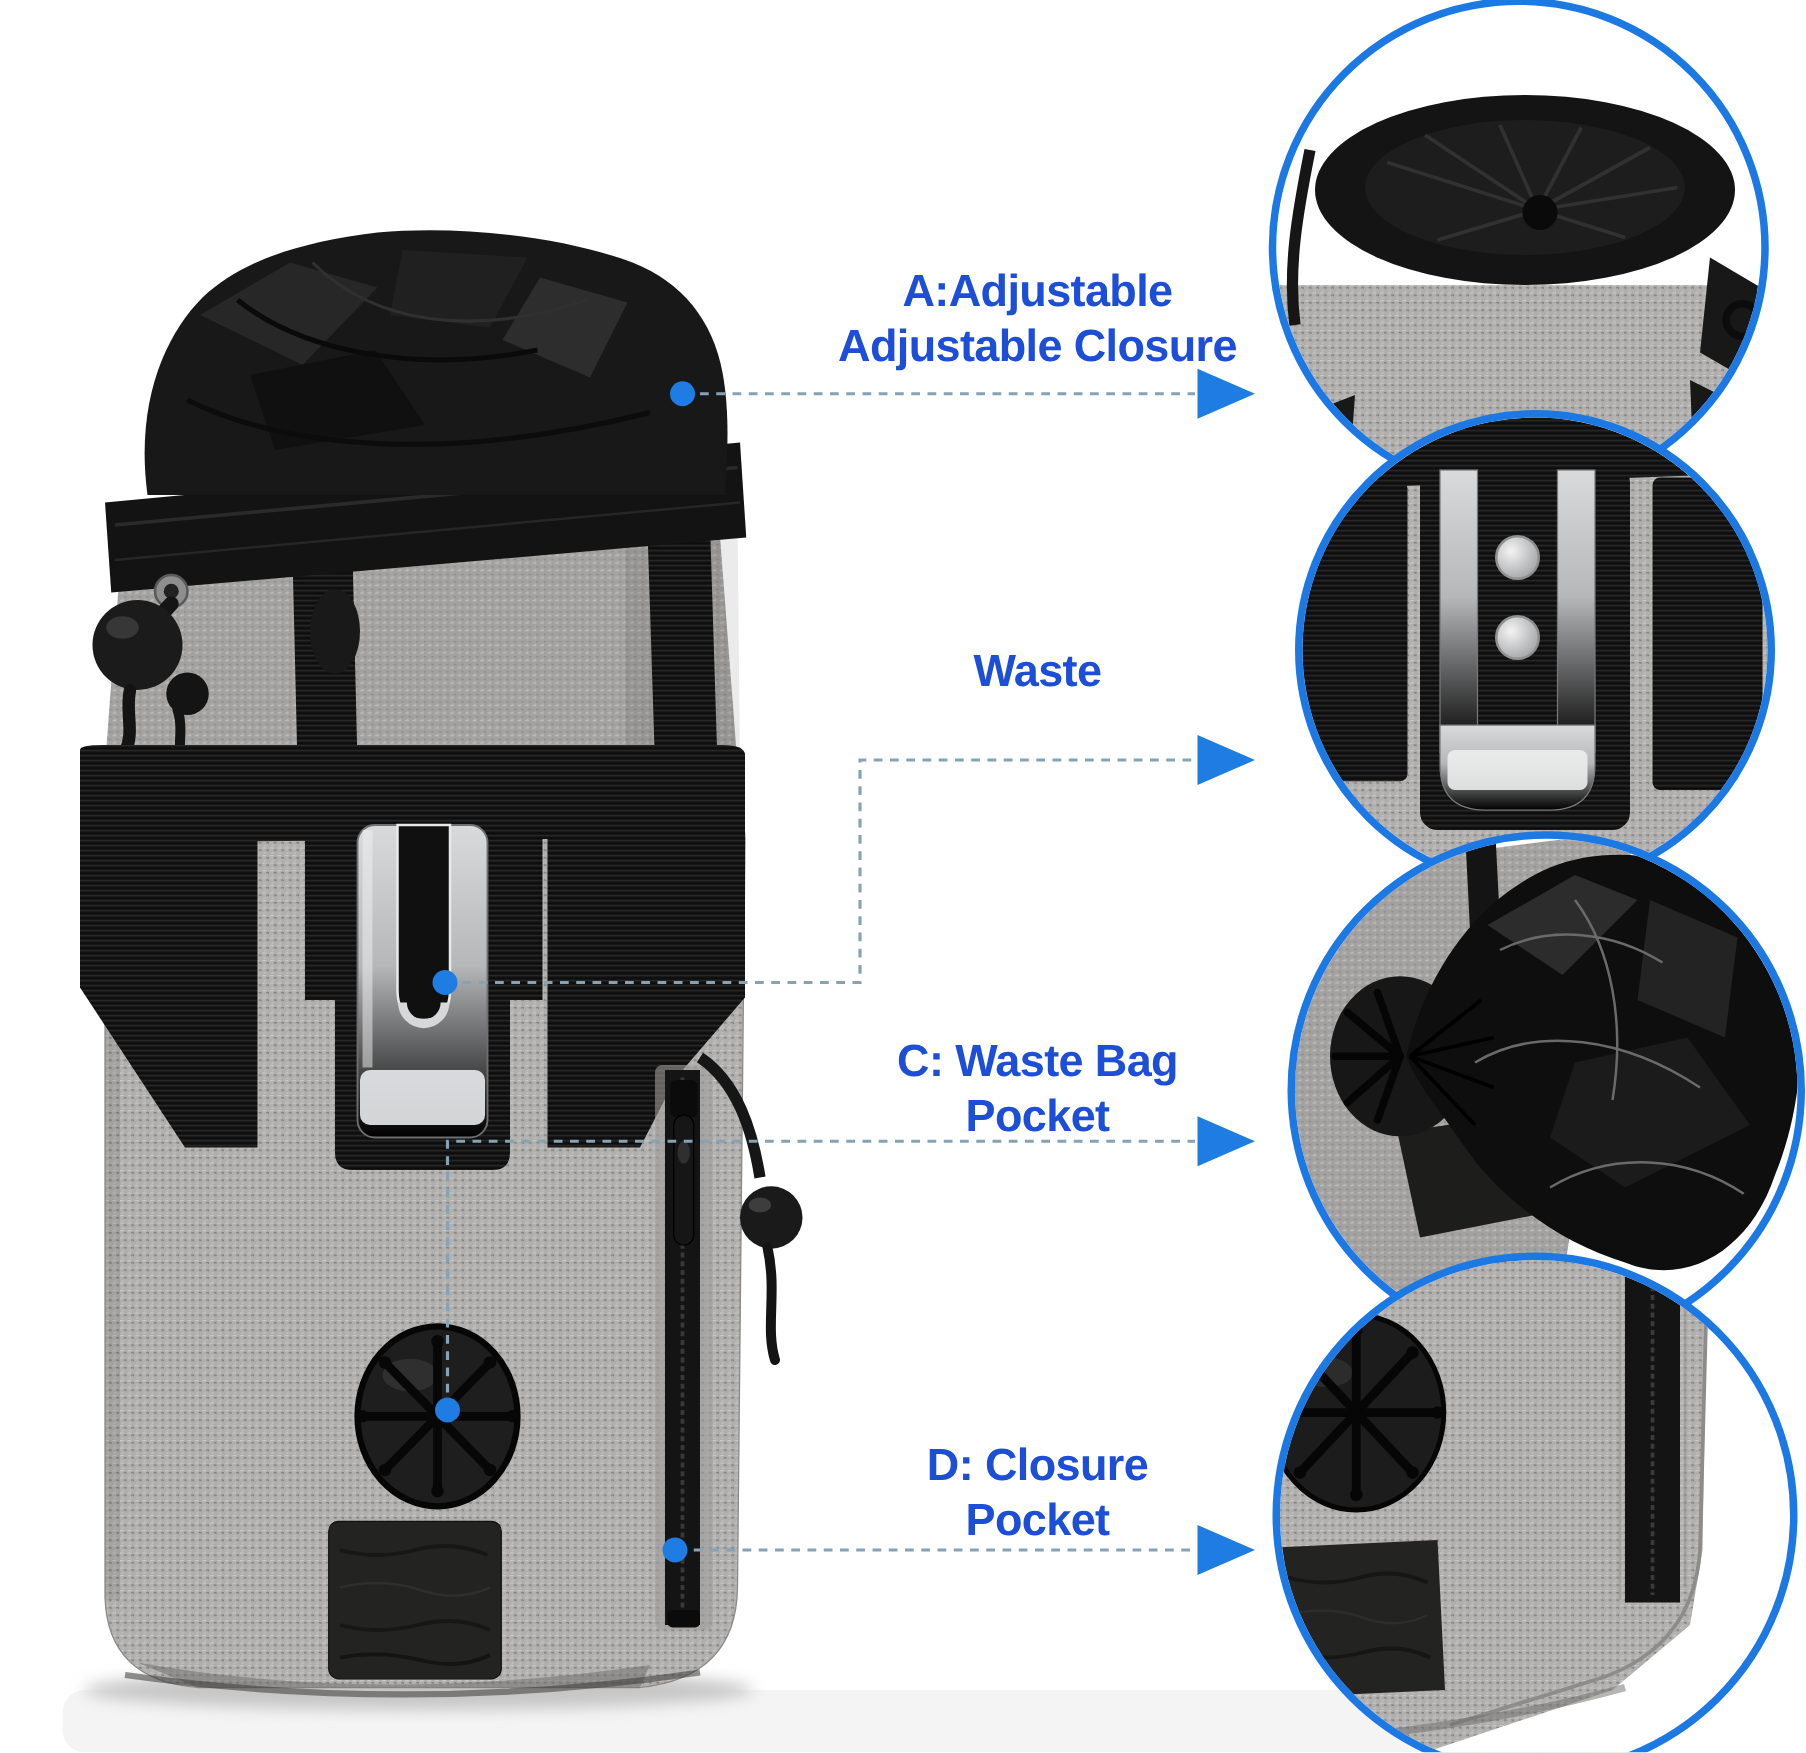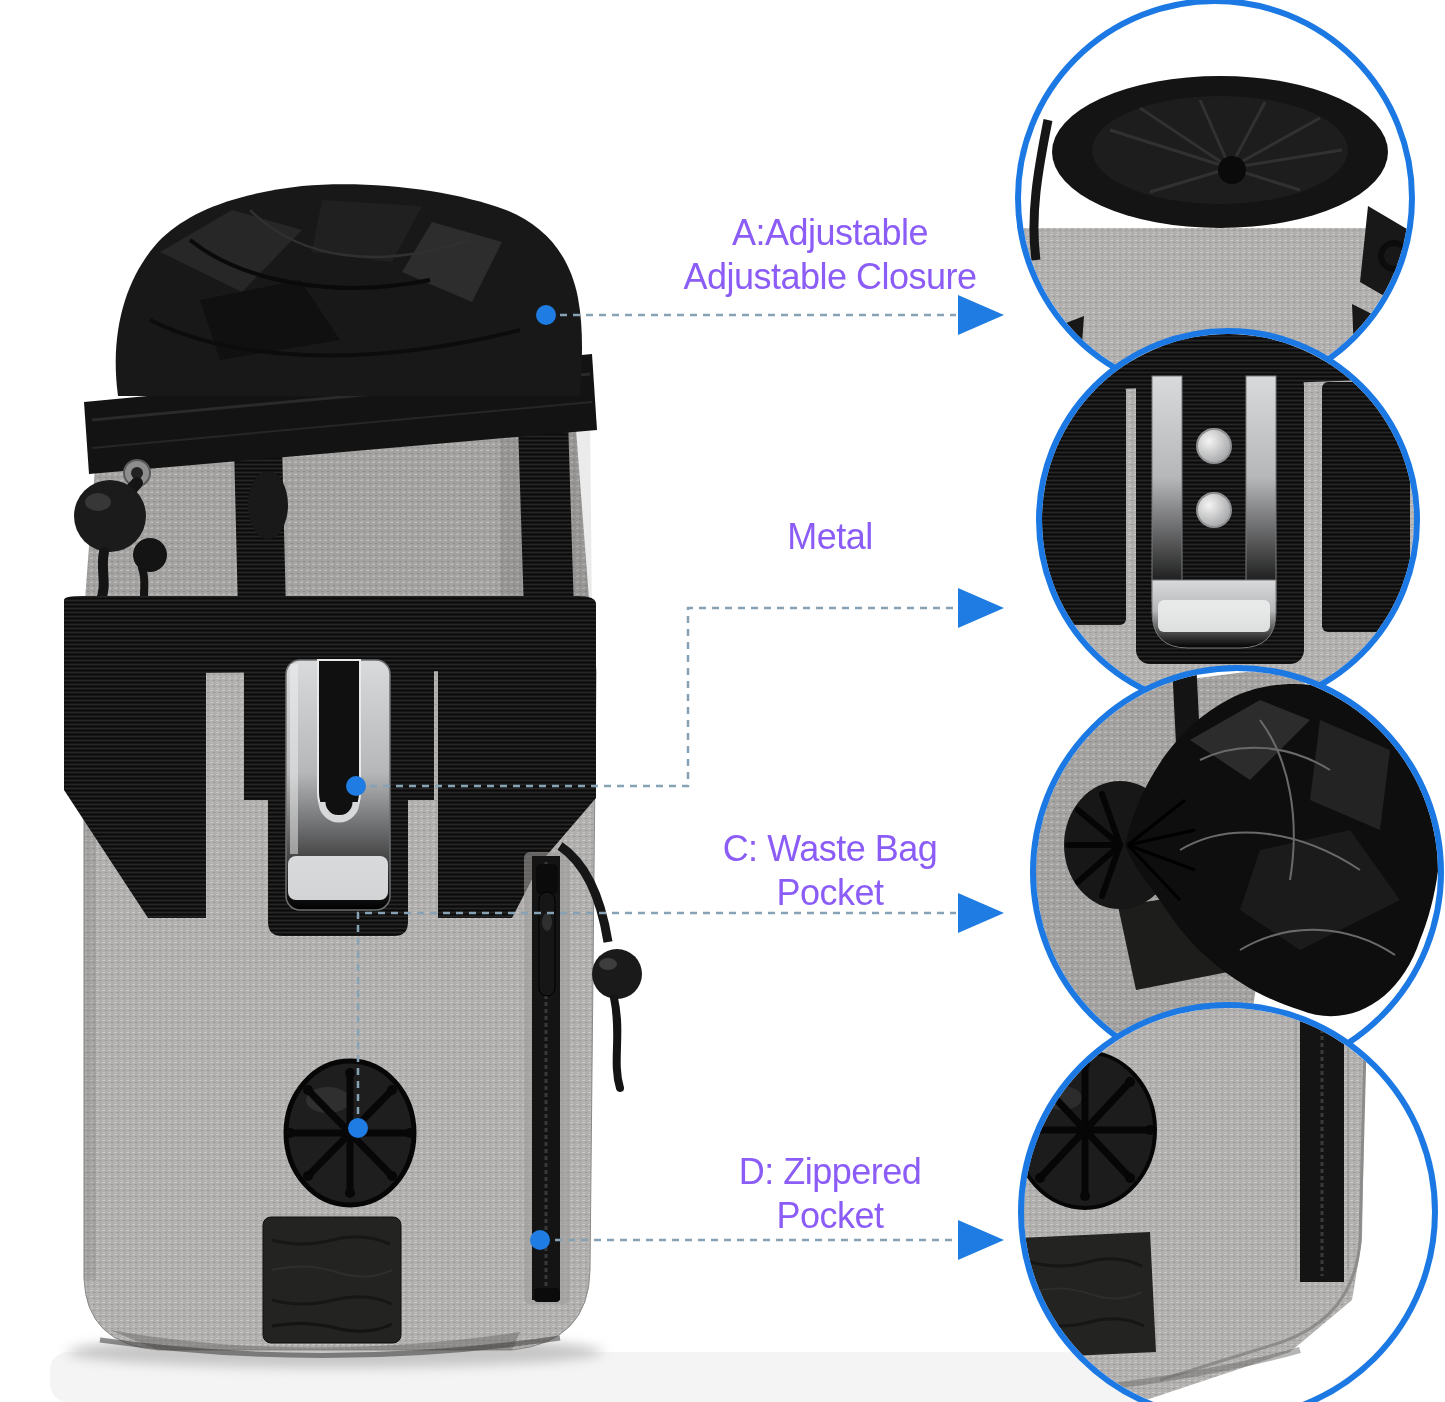--- a/index.html
+++ b/index.html
@@ -1,20 +1,20 @@
 <!DOCTYPE html>
 <html><head>
 <meta charset="utf-8">
 <style>
   html,body{margin:0;padding:0;background:#ffffff;}
   #stage{position:relative;width:1445px;height:1402px;background:#ffffff;overflow:hidden;
          font-family:"Liberation Sans",sans-serif;}
   #stage svg{position:absolute;left:0;top:0;}
   .callout-label{position:absolute;width:460px;left:600px;text-align:center;
-    font-weight:normal;font-size:36px;line-height:44px;color:#8b5cf6;letter-spacing:-0.5px;}
+    font-weight:bold;font-size:36px;line-height:44px;color:#1d4ed8;letter-spacing:-0.5px;}
 </style>
 </head>
 <body>
 
 <div id="stage">
 
 <svg width="1445" height="1402" viewBox="0 0 1445 1402">
   <defs>
     <pattern id="weaveL" width="6" height="6" patternUnits="userSpaceOnUse">
       <rect width="6" height="6" fill="#b0afad"></rect>
@@ -303,23 +303,23 @@
     </g>
     <circle cx="1228" cy="1212" r="207" stroke="#1c79e3" stroke-width="6" fill="none"></circle>
   </g>
 </svg>
 
   <div class="callout-label" style="top:211px">
     <div>A:Adjustable</div>
     <div>Adjustable Closure</div>
   </div>
   <div class="callout-label" style="top:515px">
-    <div>Metal</div>
+    <div>Waste</div>
   </div>
   <div class="callout-label" style="top:827px">
     <div>C: Waste Bag</div>
     <div>Pocket</div>
   </div>
   <div class="callout-label" style="top:1150px">
-    <div>D: Zippered</div>
+    <div>D: Closure</div>
     <div>Pocket</div>
   </div>
 </div>
 
 </body></html>

